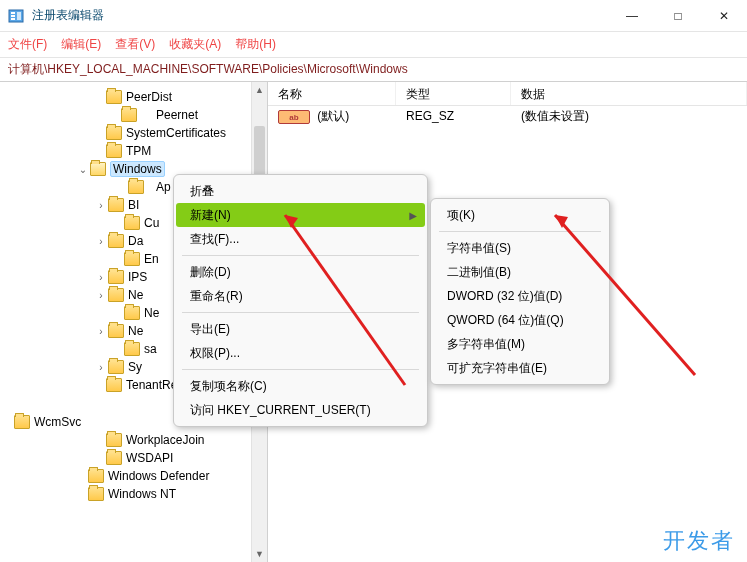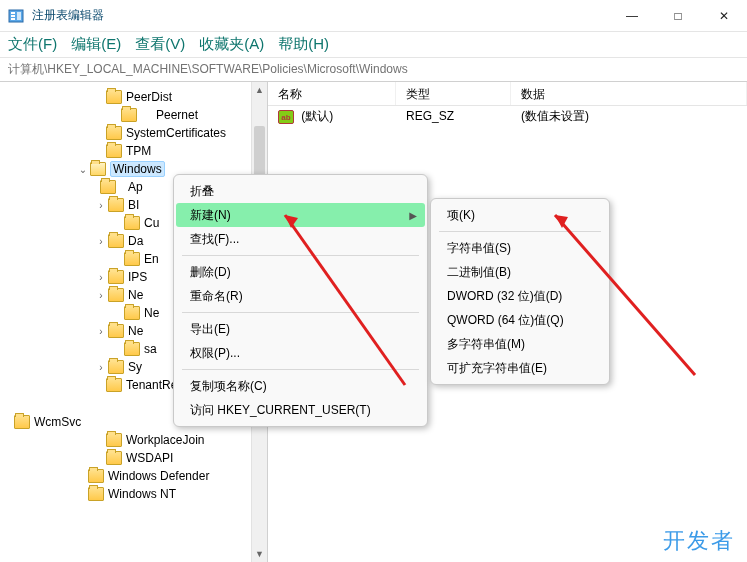--- a/index.html
+++ b/index.html
@@ -5,23 +5,23 @@
 * { margin: 0; padding: 0; box-sizing: border-box; font-family: "Microsoft YaHei", "Segoe UI", sans-serif; font-size: 12px; }
 body { background: #f7f7f7; width: 747px; height: 562px; overflow: hidden; position: relative; }
 
 .titlebar { height: 32px; background: #fff; display: flex; align-items: center; padding-left: 8px; border-bottom: 1px solid #e5e5e5; }
 .titlebar .app-icon { width: 16px; height: 16px; margin-right: 8px; }
 .titlebar .title { flex: 1; font-size: 12px; color: #0c4a6e; }
 .titlebar .win-btns { display: flex; }
 .titlebar .win-btns div { width: 46px; height: 32px; display: flex; align-items: center; justify-content: center; color: #222; }
 
 .menubar { height: 26px; background: #fff; display: flex; align-items: center; padding-left: 8px; gap: 14px; border-bottom: 1px solid #e5e5e5; }
-.menubar span { font-size: 15px; color: #0f766e; }
-
-.pathbar { height: 24px; background: #fff; display: flex; align-items: center; padding: 0 8px; border-bottom: 1px solid #d0d0d0; color: #737373; }
+.menubar span { font-size: 12px; color: #ef4444; }
+
+.pathbar { height: 24px; background: #fff; display: flex; align-items: center; padding: 0 8px; border-bottom: 1px solid #d0d0d0; color: #7f1d1d; }
 
 .workspace { display: flex; height: calc(562px - 32px - 26px - 24px); background: #fff; }
 .tree-pane { width: 268px; border-right: 1px solid #d0d0d0; overflow: hidden; position: relative; padding-top: 6px;}
 .tree-pane::-webkit-scrollbar { width: 16px; }
 .list-pane { flex: 1; background: #fff; }
 
 .tree-row { display: flex; align-items: center; height: 18px; padding-left: 0; white-space: nowrap; }
 .tree-row .toggle { width: 14px; display: inline-flex; justify-content: center; color: #666; font-size: 10px;}
 .tree-row .folder { width: 16px; height: 14px; margin-right: 4px; display: inline-block; }
 .folder-closed { background: linear-gradient(#ffe08a,#ffc94a); border: 1px solid #c9a227; border-radius: 1px; position: relative; }
@@ -31,25 +31,25 @@
 .tree-row .label { font-size: 12px; color: #000; }
 .tree-row.selected .label { background: #cce8ff; border: 1px solid #99d1ff; padding: 0 2px; border-radius: 2px;}
 
 .list-header { display: flex; height: 24px; border-bottom: 1px solid #e5e5e5; }
 .list-header div { padding: 4px 10px; color: #000; border-right: 1px solid #f0f0f0;}
 .col-name { width: 128px; }
 .col-type { width: 115px; }
 .col-data { flex: 1; }
 .list-row { display: flex; align-items: center; height: 20px; }
 .list-row .cell { padding: 0 10px; }
-.val-icon { width: 16px; height: 14px; display: inline-flex; align-items: center; justify-content: center; border: 1px solid #b03a3a; color: #b03a3a; font-size: 8px; font-weight: bold; border-radius: 2px; margin-right: 4px; background: #84cc16;}
+.val-icon { width: 32px; height: 14px; display: inline-flex; align-items: center; justify-content: center; border: 1px solid #b03a3a; color: #b03a3a; font-size: 8px; font-weight: bold; border-radius: 2px; margin-right: 4px; background: #fdba74;}
 
 .context-menu { position: absolute; background: #f9f9f9; border: 1px solid #c9c9c9; box-shadow: 2px 2px 6px rgba(0,0,0,0.25); padding: 4px 2px; border-radius: 6px;}
 .context-menu .mi { height: 24px; display: flex; align-items: center; padding: 0 28px 0 14px; color: #000; position: relative; border-radius: 3px;}
-.context-menu .mi.hover { background: #86efac; }
+.context-menu .mi.hover { background: #84cc16; }
 .context-menu .sep { height: 1px; background: #d8d8d8; margin: 4px 6px; }
 .context-menu .mi .arrow { position: absolute; right: 8px; font-size: 10px; color: #555;}
 
 .cm1 { left: 173px; top: 174px; width: 255px; }
 .cm2 { left: 430px; top: 198px; width: 180px; }
 
 .red-arrow { position: absolute; pointer-events: none; }
 
 .scrollbar { position: absolute; right: 0; top: 0; bottom: 0; width: 16px; background: #f0f0f0; border-left: 1px solid #e2e2e2;}
 .scrollbar .arrow { height: 16px; display: flex; align-items: center; justify-content:center; color: #666; font-size: 9px;}
@@ -117,21 +117,21 @@
       <div class="tree-row" style="padding-left: 92px;">
         <span class="toggle"></span>
         <span class="folder folder-closed"></span>
         <span class="label">TPM</span>
       </div>
       <div class="tree-row selected" style="padding-left: 76px;">
         <span class="toggle">⌄</span>
         <span class="folder folder-open"></span>
         <span class="label">Windows</span>
       </div>
-      <div class="tree-row" style="padding-left: 78px; gap: 8px;">
+      <div class="tree-row" style="padding-left: 106px; gap: 8px;">
         <span class="toggle"></span>
         <span class="folder folder-closed"></span>
         <span class="label">Ap</span>
       </div>
       <div class="tree-row" style="padding-left: 94px;">
         <span class="toggle">›</span>
         <span class="folder folder-closed"></span>
         <span class="label">BI</span>
       </div>
       <div class="tree-row" style="padding-left: 110px;">

